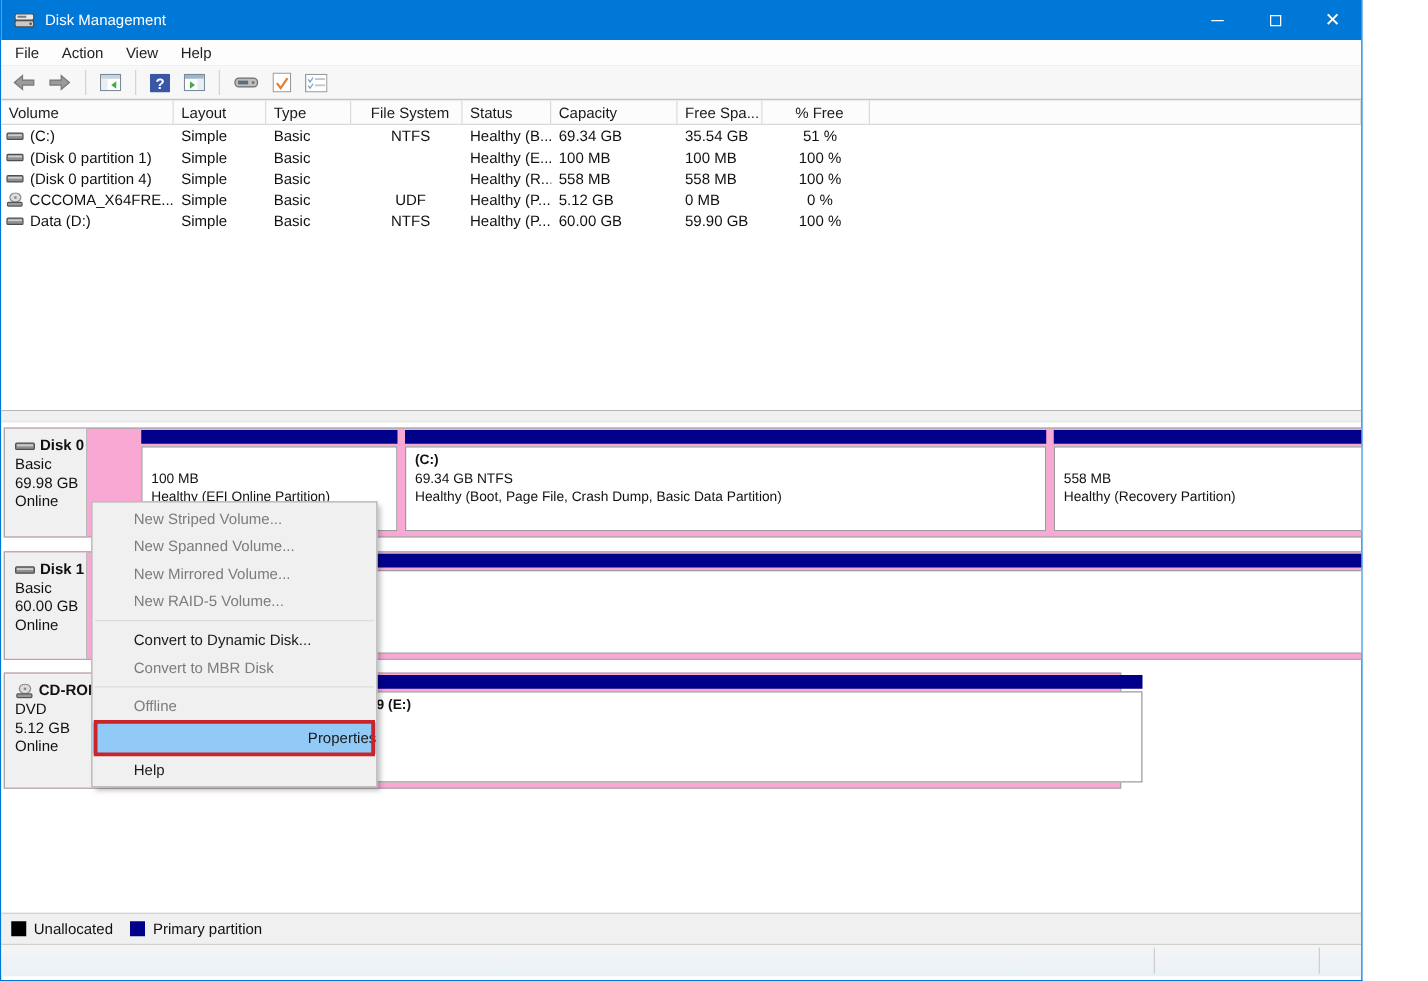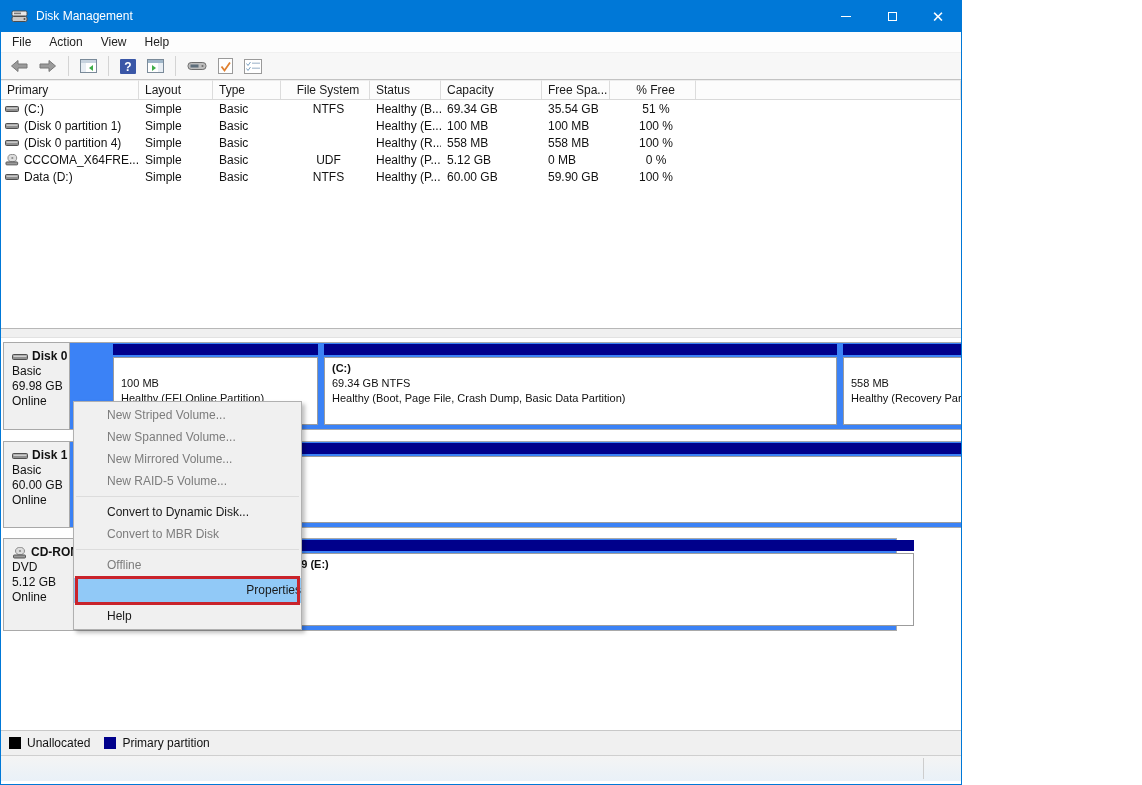--- a/index.html
+++ b/index.html
@@ -1,19 +1,19 @@
 <!DOCTYPE html>
 <html><head>
 <meta charset="utf-8">
 <style>
   * { margin:0; padding:0; box-sizing:border-box; }
   html,body { width:1142px; height:785px; font-family:"Liberation Sans", sans-serif; }
   body { background:#fff; user-select:none; cursor:default; }
 
-  .window{ position:relative; width:962px; height:785px;
+  .window{ position:relative; width:1090px; height:785px;
     border:1px solid #0078d7; border-top:none; background:#fff; overflow:hidden; }
 
   
   .titlebar{ height:32px; background:#0078d7; display:flex; align-items:center; }
   .title-icon{ margin:0 8px 0 10px; display:flex; }
   .title-text{ color:#fff; font-size:12px; }
   .win-controls{ margin-left:auto; display:flex; height:32px; }
   .win-btn{ width:46px; height:32px; display:flex; align-items:center; justify-content:center; color:#fff; font-size:13px; }
   .glyph-min{ width:10px; height:1px; background:#fff; }
   .glyph-max{ width:9px; height:9px; border:1px solid #fff; }
@@ -36,21 +36,21 @@
   .vt-cell{ padding-left:6px; overflow:hidden; white-space:nowrap; }
   .c0{ width:138px; } .c1{ width:74px; } .c2{ width:68px; } .c3{ width:89px;text-align:center; }
   .c4{ width:71px; } .c5{ width:101px; } .c6{ width:68px; } .c7{ width:86px;text-align:center; } .c8{ flex:1; }
   .vol-cell{ display:flex; align-items:center; gap:5px; padding-left:4px; }
 
   
   .splitter{ height:9px; background:#f0f0f0; border-bottom:1px solid #e2e2e2; }
 
   
   .bottom-pane{ position:relative; height:392px; background:#fff; }
-  .disk-group{ position:absolute; display:flex; border:1px solid #a9a9a9; background:#3b82f6;gap:40px; }
+  .disk-group{ position:absolute; display:flex; border:1px solid #a9a9a9; background:#f9a8d4;gap:40px; }
   .disk-label{ width:102px; background:#f0f0f0; border-right:1px solid #a9a9a9; padding:6px 0 0 8px; font-size:12px; line-height:15px; color:#111; }
   .disk-name-row{ display:flex; align-items:center; gap:4px; font-weight:bold; white-space:nowrap; }
   .part-area{ flex:1; display:flex; gap:4px; padding:0 2px; }
   .partition{ display:flex; flex-direction:column; }
   .part-bar{ height:11px; background:#00008b; margin:1px 1px 0 1px; }
   .part-body{ flex:1; border:1px solid #9c9c9c; margin:2px 1px 4px 1px; background:#fff; padding:3px 7px; font-size:11px; line-height:15px; color:#111; overflow:hidden; white-space:nowrap; }
   .part-line1{ font-weight:bold; min-height:15px; }
   .part-line{ min-height:15px; }
 
   
@@ -164,21 +164,21 @@
         <path d="M2.5 4.5l1.5 2L6.5 3" stroke="#7aa0c0" fill="none"></path>
         <rect x="8" y="3.5" width="8" height="1.5" fill="#b9c9d9"></rect>
         <path d="M2.5 9.5l1.5 2L6.5 8" stroke="#7aa0c0" fill="none"></path>
         <rect x="8" y="8.5" width="8" height="1.5" fill="#b9c9d9"></rect>
       </svg>
     </span>
   </div>
 
   <div class="top-pane">
     <div class="vt-header">
-      <div class="vt-h-cell c0">Primary</div>
+      <div class="vt-h-cell c0">Volume</div>
       <div class="vt-h-cell c1">Layout</div>
       <div class="vt-h-cell c2">Type</div>
       <div class="vt-h-cell c3">File System</div>
       <div class="vt-h-cell c4">Status</div>
       <div class="vt-h-cell c5">Capacity</div>
       <div class="vt-h-cell c6">Free Spa...</div>
       <div class="vt-h-cell c7">% Free</div>
       <div class="vt-h-cell c8"></div>
     </div>
 

